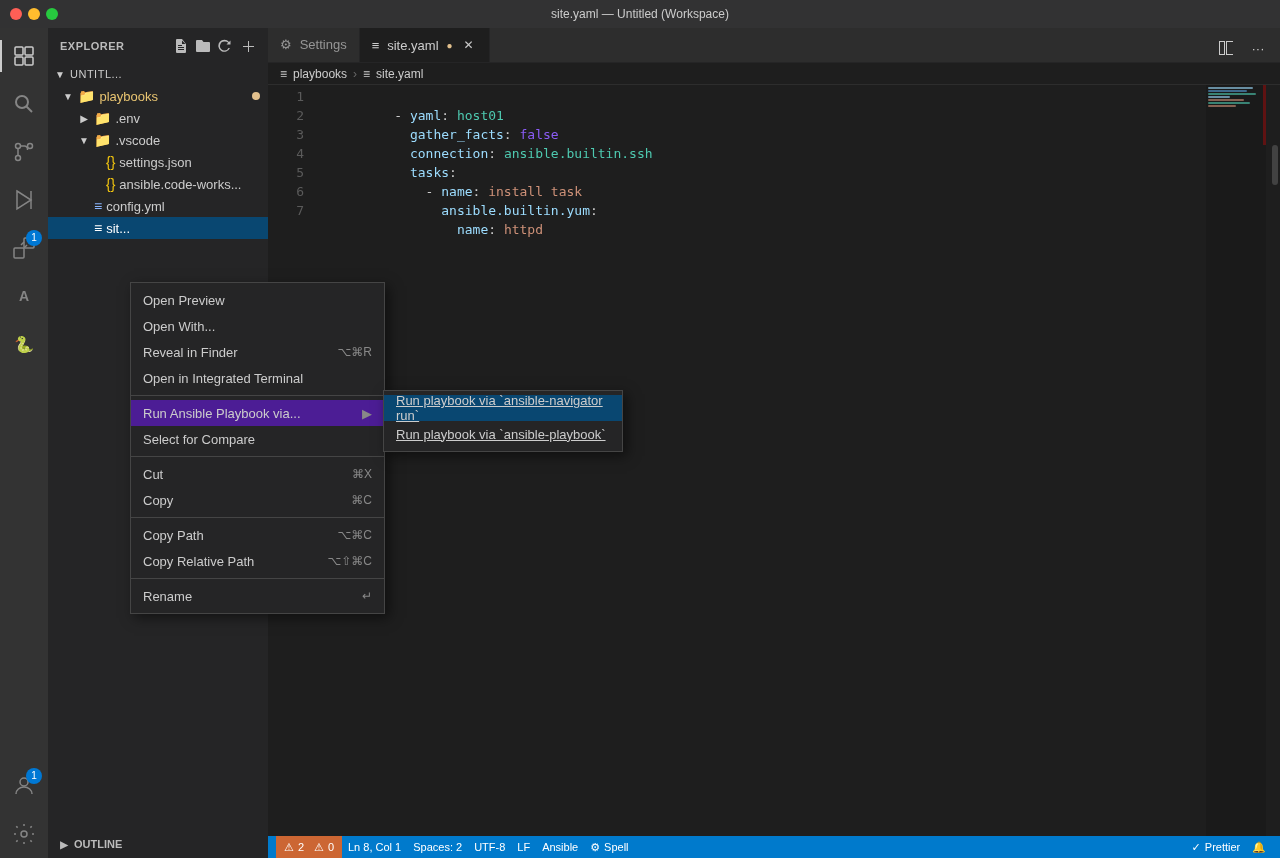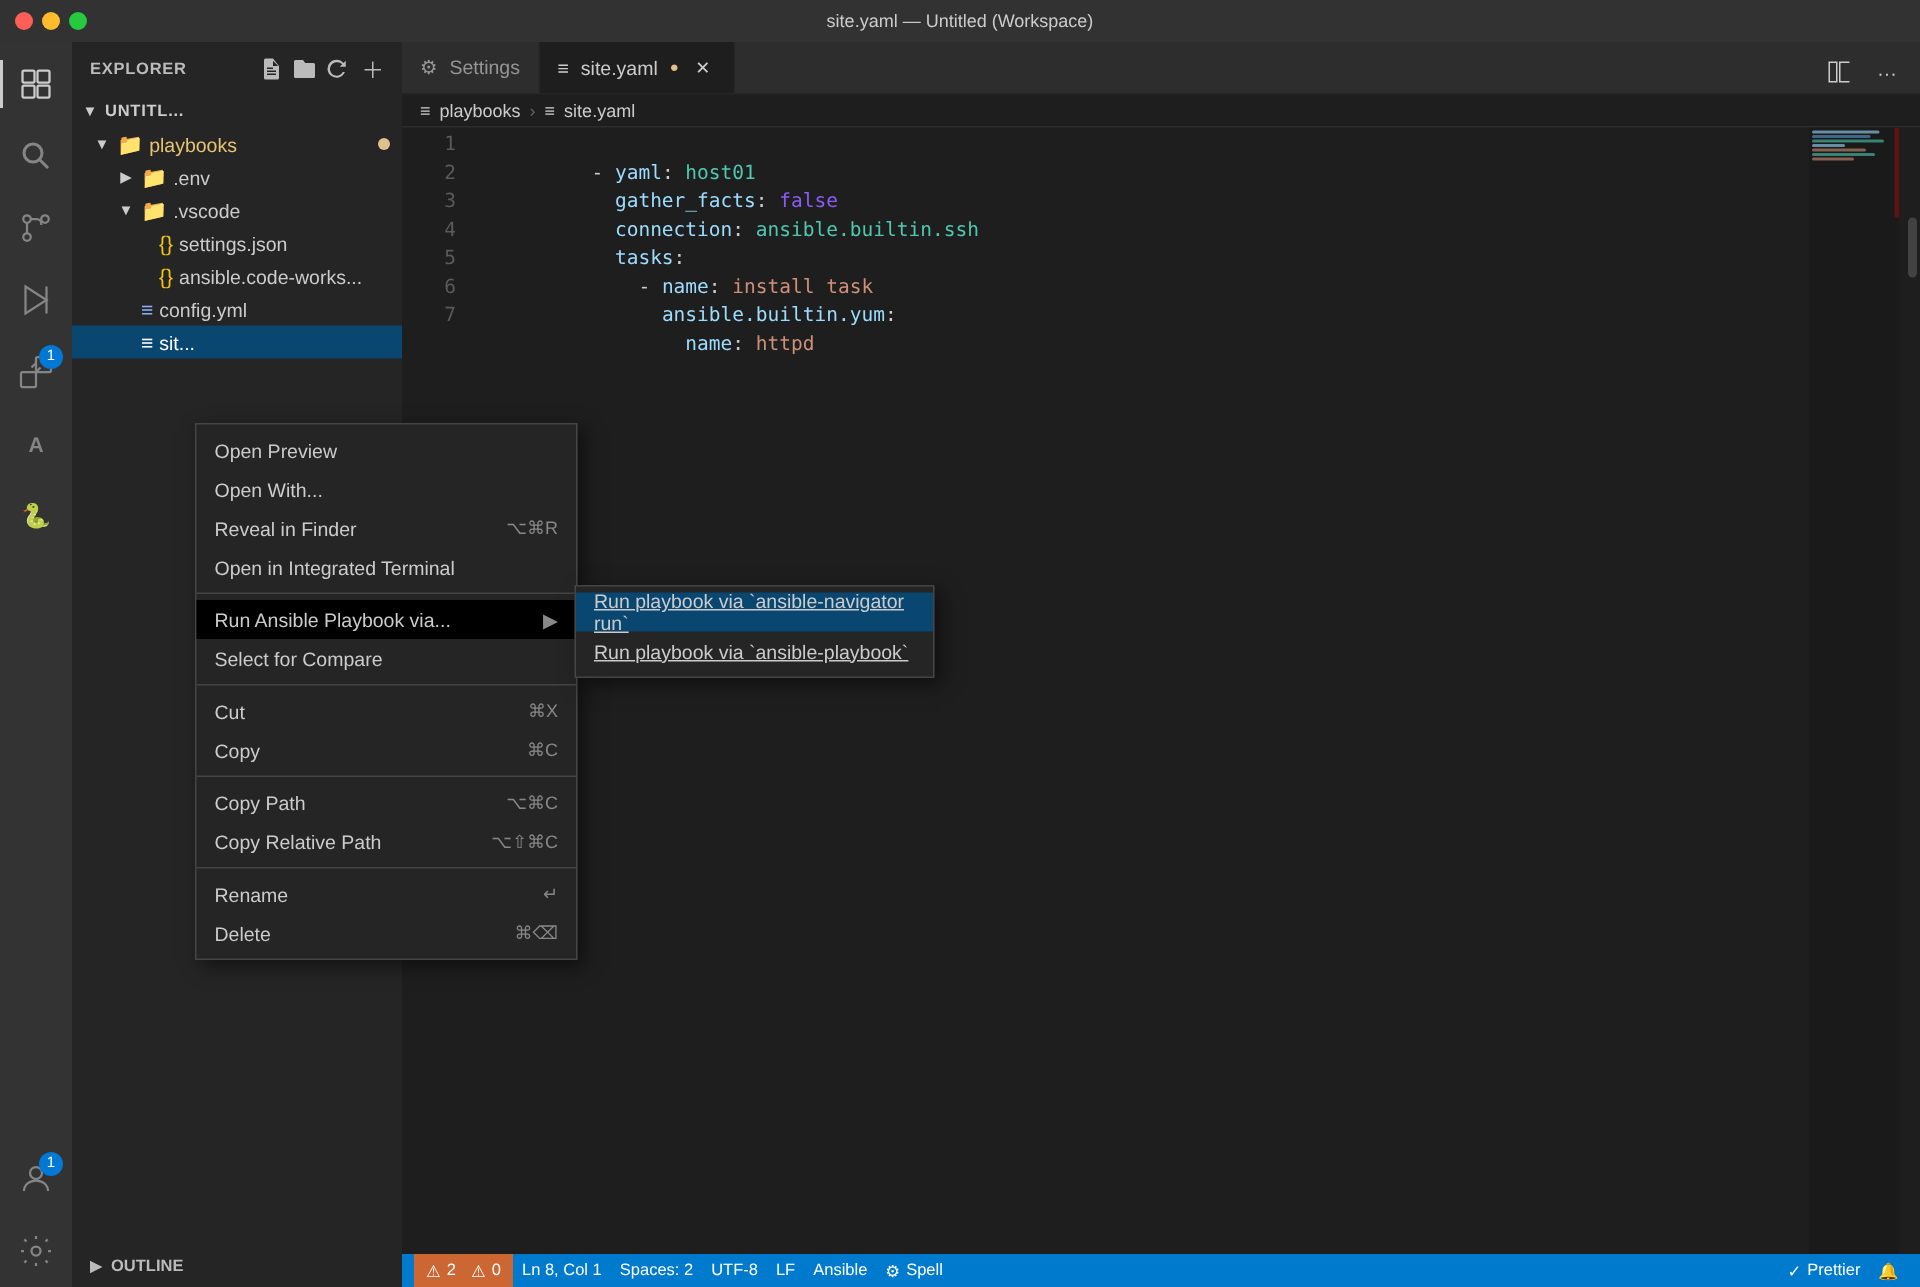--- a/index.html
+++ b/index.html
@@ -337,21 +337,21 @@
     .menu-item {
       height: 26px;
       display: flex;
       align-items: center;
       padding: 0 12px;
       cursor: pointer;
       color: #cccccc;
       position: relative;
     }
     .menu-item.active {
-      background: #000000;
+      background: #4c1d95;
     }
     .menu-item-label {
       flex: 1;
     }
     .menu-item-shortcut {
       color: #888888;
       font-size: 12px;
       margin-left: 16px;
     }
     .menu-item-arrow {
@@ -527,21 +527,21 @@
               <path d="M9 9H4V8h5V3h1v5h5v1h-5v5H9V9z"></path>
             </svg>
         </div>
       </div>
     </div>
 
     <div class="file-tree">
 
       <div class="tree-item" style="padding-left:4px;">
         <span class="tree-arrow">▼</span>
-        <span style="color:#cccccc; font-size:11px; font-weight:700; text-transform:uppercase; letter-spacing:0.5px;">UNTITL...</span>
+        <span style="color:#cccccc; font-size:11px; font-weight:400; text-transform:uppercase; letter-spacing:0.5px;">UNTITL...</span>
       </div>
 
       <div class="tree-item" style="padding-left:12px;">
         <span class="tree-arrow">▼</span>
         <span class="tree-icon" style="color:#e8c471;">📁</span>
         <span style="color:#e8c471;">playbooks</span>
         <div class="dot-modified"></div>
       </div>
 
       <div class="tree-item tree-indent-2">
@@ -748,24 +748,20 @@
   </div>
   <div class="menu-item">
     <span class="menu-item-label">Copy Relative Path</span>
     <span class="menu-item-shortcut">⌥⇧⌘C</span>
   </div>
   <div class="menu-separator"></div>
   <div class="menu-item">
     <span class="menu-item-label">Rename</span>
     <span class="menu-item-shortcut">↵</span>
   </div>
-  <div class="menu-item">
-    <span class="menu-item-label">Delete</span>
-    <span class="menu-item-shortcut">⌘⌫</span>
-  </div>
 </div>
 
 <div class="submenu">
   <div class="submenu-item active">
     <span>Run playbook via `ansible-navigator run`</span>
   </div>
   <div class="submenu-item">
     <span>Run playbook via `ansible-playbook`</span>
   </div>
 </div>

